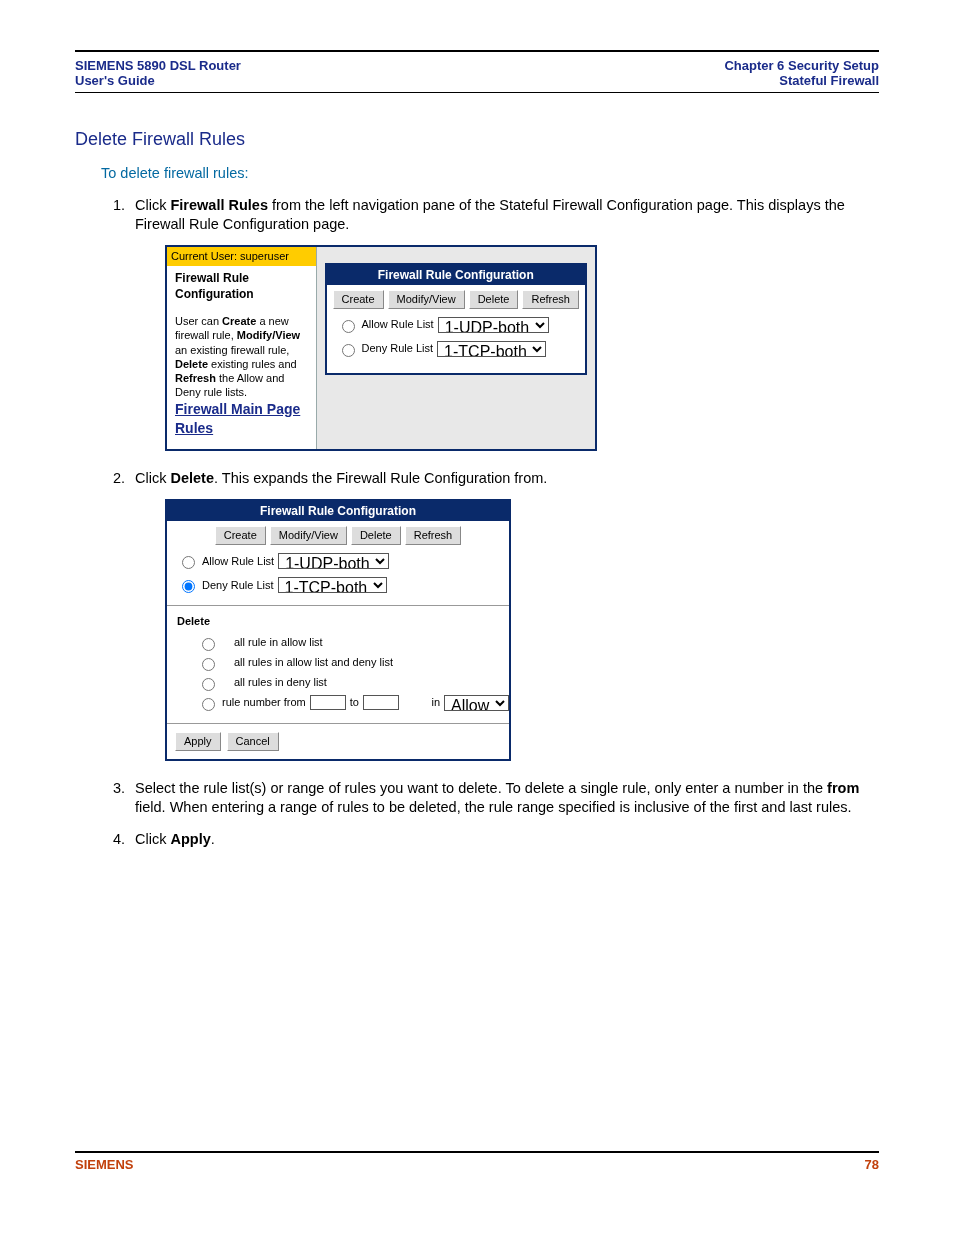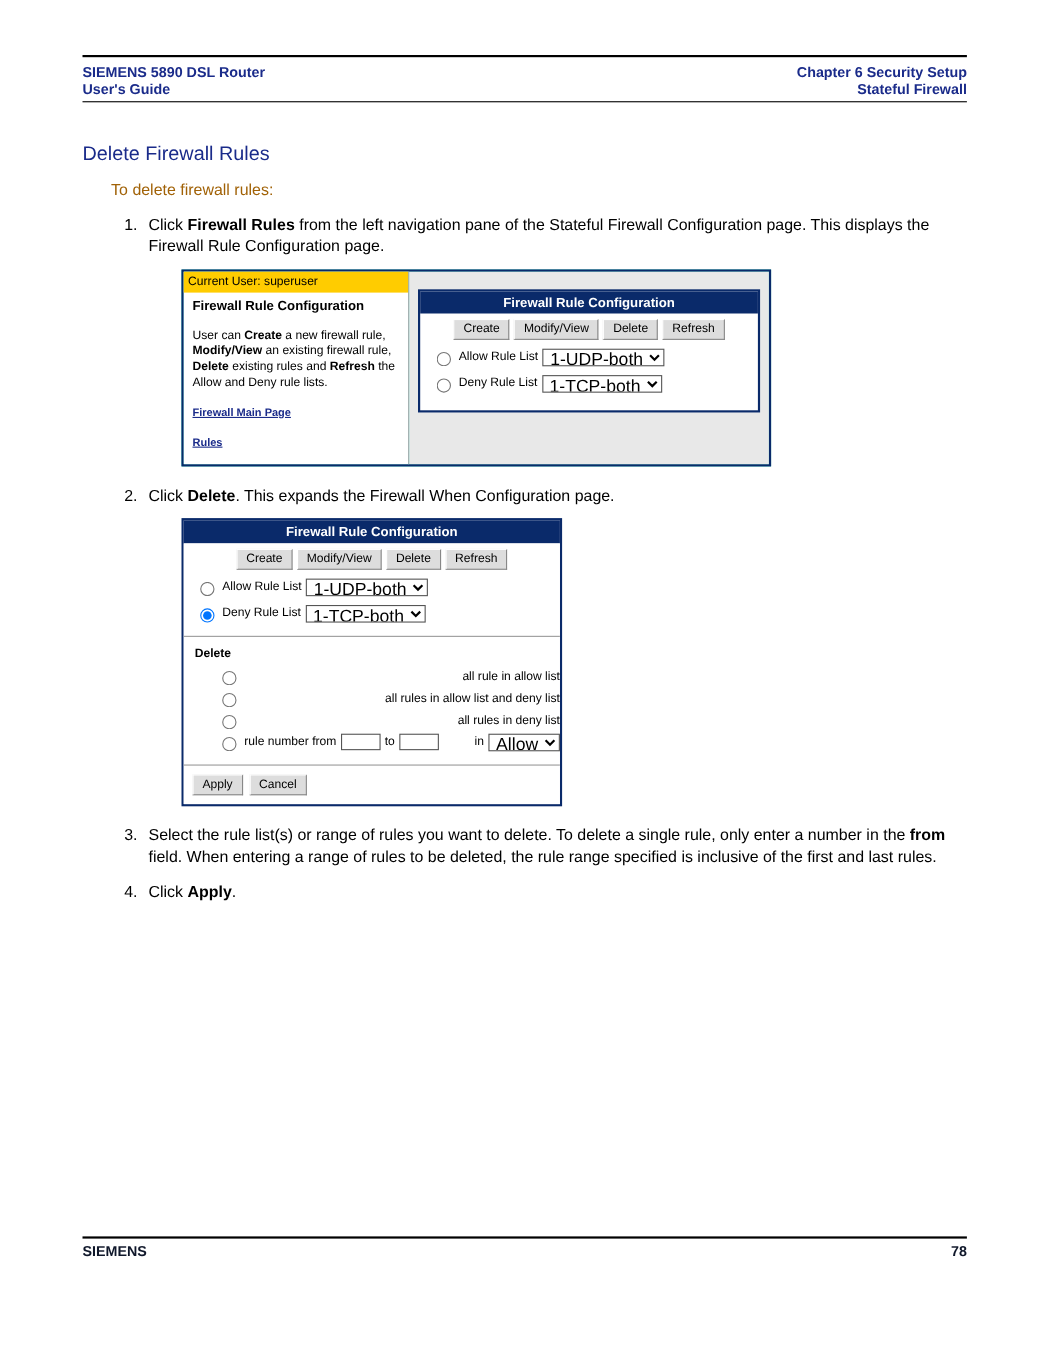--- a/index.html
+++ b/index.html
@@ -24,21 +24,21 @@
   }
   .header-rule-bot { border-top: 1px solid #000; margin-bottom: 36px; }
   h2.section-title {
     color: #1a2b8a;
     font-size: 18px;
     font-weight: normal;
     margin: 0 0 14px 0;
   }
   .body-text {
     font-size: 14.5px;
-    color: #a16207;
+    color: #0369a1;
     line-height: 1.35;
     margin: 0 0 12px 26px;
   }
   ol.steps {
     font-size: 14.5px;
     color: #000;
     line-height: 1.35;
     margin: 0 0 0 26px;
     padding-left: 28px;
   }
@@ -46,21 +46,21 @@
   ol.steps li .step-text { }
   .bold { font-weight: bold; }
 
   
   .shot {
     border: 2px solid #0a2a6a;
     background: #e8e8e8;
     margin: 10px 0 18px 30px;
     font-family: Arial, sans-serif;
   }
-  .shot1 { width: 536px; padding: 0; background:#14b8a6; }
+  .shot1 { width: 432px; padding: 0; background:#c2410c; }
   .shot1-inner { display:flex; border:none; }
   .shot1-left {
     width: 205px;
     background: #fff;
     padding: 0 8px 12px 8px;
     font-size: 11px;
     color: #000;
     border-right: 1px solid #9aa;
   }
   .shot1-left .userbar {
@@ -77,22 +77,21 @@
     margin: 2px 0 12px 0;
   }
   .shot1-left .help {
     font-size: 11px;
     line-height: 1.3;
   }
   .shot1-left .navlink {
     color: #1a2b8a;
     font-weight: bold;
     text-decoration: underline;
-    margin-top: 14px;
-    font-size: 10px;
+    font-size: 14px;
   }
   .shot1-right {
     flex:1;
     padding: 16px 8px 14px 8px;
     background: #e8e8e8;
   }
   .config-box {
     border: 2px solid #0a2a6a;
     background: #fff;
   }
@@ -134,33 +133,33 @@
     height: 16px;
   }
 
   .shot2 { width: 346px; margin-left: 30px; background:#fff; }
   .shot2 .section-label {
     font-size: 11px;
     font-weight: bold;
     padding: 8px 0 4px 10px;
   }
   .shot2 .opts { padding: 0 0 6px 30px; font-size: 11px; }
-  .shot2 .opt-row { padding: 2px 0; display:flex; align-items:center; gap:16px;justify-content:space-between; }
+  .shot2 .opt-row { padding: 2px 0; display:flex; align-items:center; gap:16px; }
   .shot2 .range-row { padding: 2px 0; display:flex; align-items:flex-start; gap:4px; }
   .tinyinput { width: 36px; height: 15px; border:1px solid #555; background:#fff; }
   .bottom-btns { display:flex; gap:6px; padding: 8px; }
 
   .spacer-fill { height: 280px; }
   .footer-rule { border-top: 2px solid #000; margin-top: 10px; }
   .footer {
     display:flex;
     justify-content:space-between;
     font-size: 13px;
     font-weight: bold;
-    color: #0f172a;
+    color: #c2410c;
     padding-top: 4px;
   }
 </style>
 </head>
 <body>
 
 <div class="page">
   <div class="header-rule-top"></div>
   <div class="header">
     <div>
@@ -217,21 +216,21 @@
               </div>
               <div style="height:10px;"></div>
             </div>
           </div>
         </div>
       </div>
     </li>
 
     <li>
       <span class="step-text">
-        <span>Click </span><span class="bold">Delete</span><span>. This expands the Firewall When Configuration page.</span>
+        <span>Click </span><span class="bold">Delete</span><span>. This expands the Firewall Rule Configuration from.</span>
       </span>
 
       
       <div class="shot shot2">
         <div class="config-title">Firewall Rule Configuration</div>
         <div style="background:#fff;">
           <div class="btnrow">
             <span class="winbtn">Create</span>
             <span class="winbtn">Modify/View</span>
             <span class="winbtn">Delete</span>

